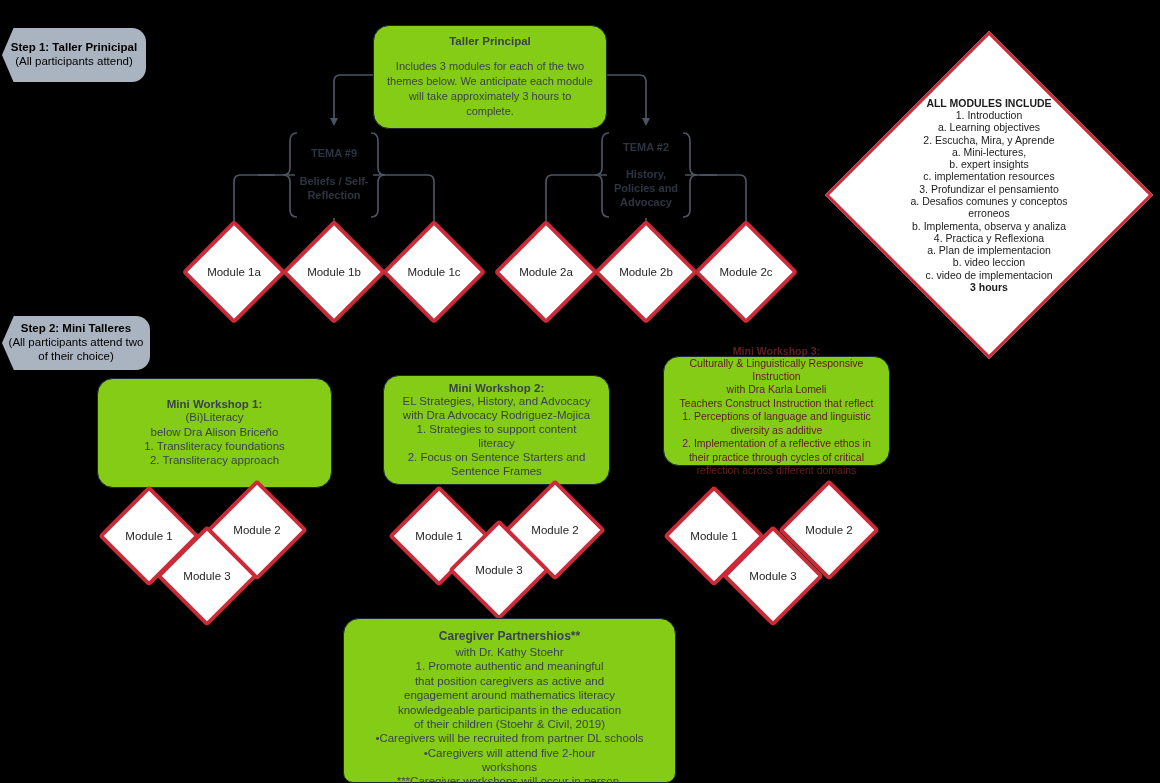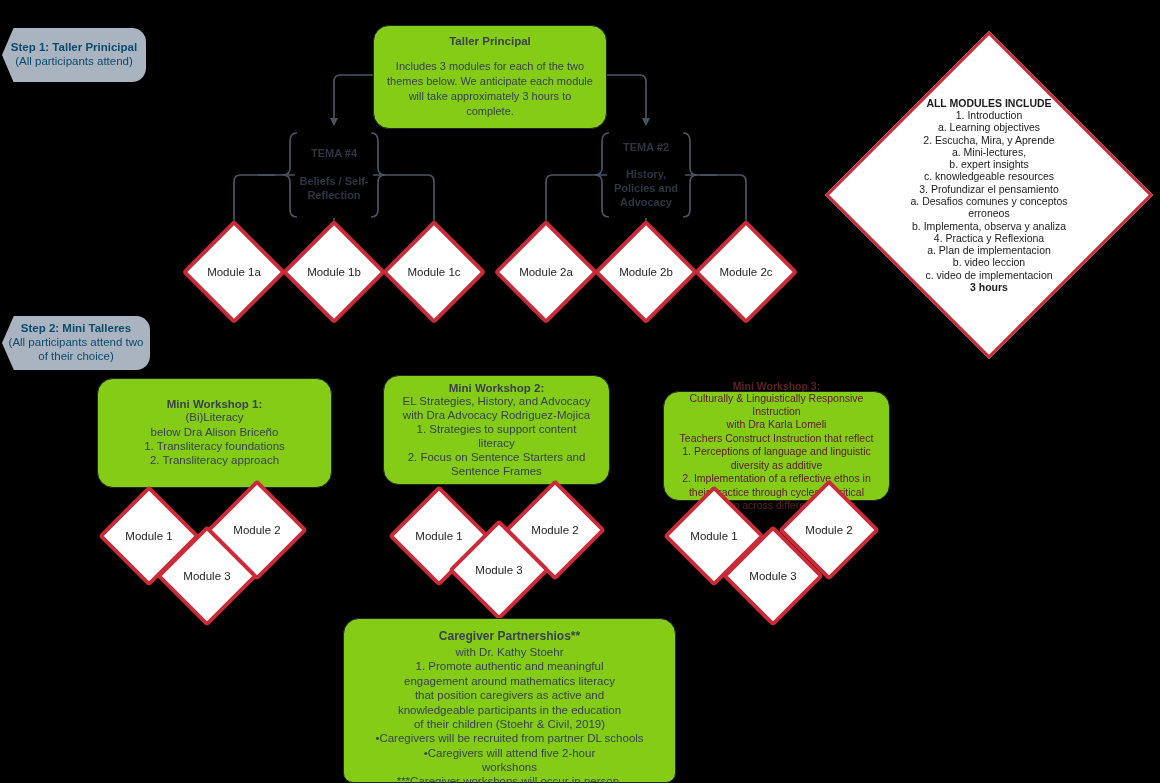--- a/index.html
+++ b/index.html
@@ -2,21 +2,21 @@
 <html><head>
 <meta charset="utf-8">
 <style>
   html,body{margin:0;padding:0;background:#000;}
   body{width:1160px;height:783px;position:relative;overflow:hidden;
        font-family:"Liberation Sans","DejaVu Sans",sans-serif;}
   .canvas{position:absolute;left:0;top:0;width:1160px;height:783px;}
   svg.wires{position:absolute;left:0;top:0;width:1160px;height:783px;pointer-events:none;}
 
   
-  .step-badge{position:absolute;background:#aab4c0;color:#0c4a6e;
+  .step-badge{position:absolute;background:#aab4c0;color:#000000;
     -webkit-clip-path:polygon(0% 50%,8% 0%,100% 0%,100% 100%,8% 100%);
     clip-path:polygon(0% 50%,8% 0%,100% 0%,100% 100%,8% 100%);
     border-radius:0 14px 14px 0;
     display:flex;flex-direction:column;align-items:center;justify-content:center;
     text-align:center;line-height:1.2;}
   .step-badge .t1{font-weight:bold;font-size:11.5px;}
   .step-badge .t2{font-size:11.5px;}
 
   
   .redbox{position:absolute;background:#84cc16;border:1.6px solid #1d2733;
@@ -94,21 +94,21 @@
     <div class="t2" style="white-space:pre-line;">(All participants attend two
 of their choice)</div>
   </div>
 
   <div class="redbox" style="left:373px;top:25px;width:234px;height:104px;">
     <div class="hd" style="font-size:11.5px;margin-bottom:12px;">Taller Principal</div>
     <div class="ln" style="font-size:11px;line-height:1.35;width:212px;">Includes 3 modules for each of the two themes below. We anticipate each module will take approximately 3 hours to complete.</div>
   </div>
 
   <div class="tema" style="left:294px;top:130px;width:80px;height:90px;">
-    <div class="hd">TEMA #4</div>
+    <div class="hd">TEMA #9</div>
     <div class="bd">Beliefs / Self-Reflection</div>
   </div>
 
   <div class="tema" style="left:606px;top:130px;width:80px;height:90px;">
     <div class="hd">TEMA #2</div>
     <div class="bd">History, Policies and Advocacy</div>
   </div>
 
   <div class="diamond" style="left:197px;top:235px;width:74px;height:74px;">
     <div class="inner"></div>
@@ -139,21 +139,21 @@
   <div class="bigdiamond" style="left:873px;top:79px;width:232px;height:232px;">
     <div class="inner"></div>
     <div class="txt">
       <div><b>ALL MODULES INCLUDE</b></div>
       <div id="all-modules-lines">
           <div>1. Introduction</div>
           <div>a.  Learning objectives</div>
           <div>2. Escucha, Mira, y Aprende</div>
           <div>a. Mini-lectures,</div>
           <div>b.  expert insights</div>
-          <div>c.  knowledgeable resources</div>
+          <div>c.  implementation resources</div>
           <div>3. Profundizar el pensamiento</div>
           <div>a. Desafios comunes y conceptos</div>
           <div>erroneos</div>
           <div>b. Implementa, observa y analiza</div>
           <div>4.  Practica y Reflexiona</div>
           <div>a. Plan de implementacion</div>
           <div>b.  video leccion</div>
           <div>c.  video de implementacion</div>
         </div>
       <div><b>3 hours</b></div>
@@ -201,21 +201,21 @@
   </div>
   <div class="diamond" style="left:519px;top:494px;width:72px;height:72px;">
     <div class="inner"></div>
     <div class="lbl">Module 2</div>
   </div>
   <div class="diamond" style="left:463px;top:534px;width:72px;height:72px;">
     <div class="inner"></div>
     <div class="lbl">Module 3</div>
   </div>
 
-  <div class="redbox" style="left:663px;top:391px;width:227px;height:110px;">
+  <div class="redbox" style="left:663px;top:356px;width:227px;height:110px;">
     <div class="hd dim" style="font-size:10.5px;">Mini Workshop 3:</div>
     <div id="ws3-lines" class="dim" style="font-size:10.5px;line-height:1.28;">
         <div>Culturally &amp; Linguistically Responsive</div>
         <div>Instruction</div>
         <div>with Dra Karla Lomeli</div>
         <div>Teachers Construct Instruction that reflect</div>
         <div>1. Perceptions of language and linguistic</div>
         <div>diversity as additive</div>
         <div>2. Implementation of a reflective ethos in</div>
         <div>their practice through cycles of critical</div>
@@ -235,22 +235,22 @@
     <div class="inner"></div>
     <div class="lbl">Module 3</div>
   </div>
 
   <div class="redbox" style="left:343px;top:618px;width:333px;height:165px;
        border-radius:16px 16px 10px 10px;justify-content:flex-start;padding-top:10px;">
     <div class="hd" style="font-size:12px;margin-bottom:2px;">Caregiver Partnershios**</div>
     <div id="cg-lines" style="font-size:11.5px;line-height:1.25;">
         <div>with Dr. Kathy Stoehr</div>
         <div>1. Promote authentic and meaningful</div>
+        <div>that position caregivers as active and</div>
         <div>engagement around mathematics literacy</div>
-        <div>that position caregivers as active and</div>
         <div>knowledgeable participants in the education</div>
         <div>of their children (Stoehr &amp; Civil, 2019)</div>
         <div>•Caregivers will be recruited from partner DL schools</div>
         <div>•Caregivers will attend five 2-hour</div>
         <div>workshons</div>
         <div>***Caregiver workshops will occur in person,</div>
       </div>
   </div>
 
 </div>

